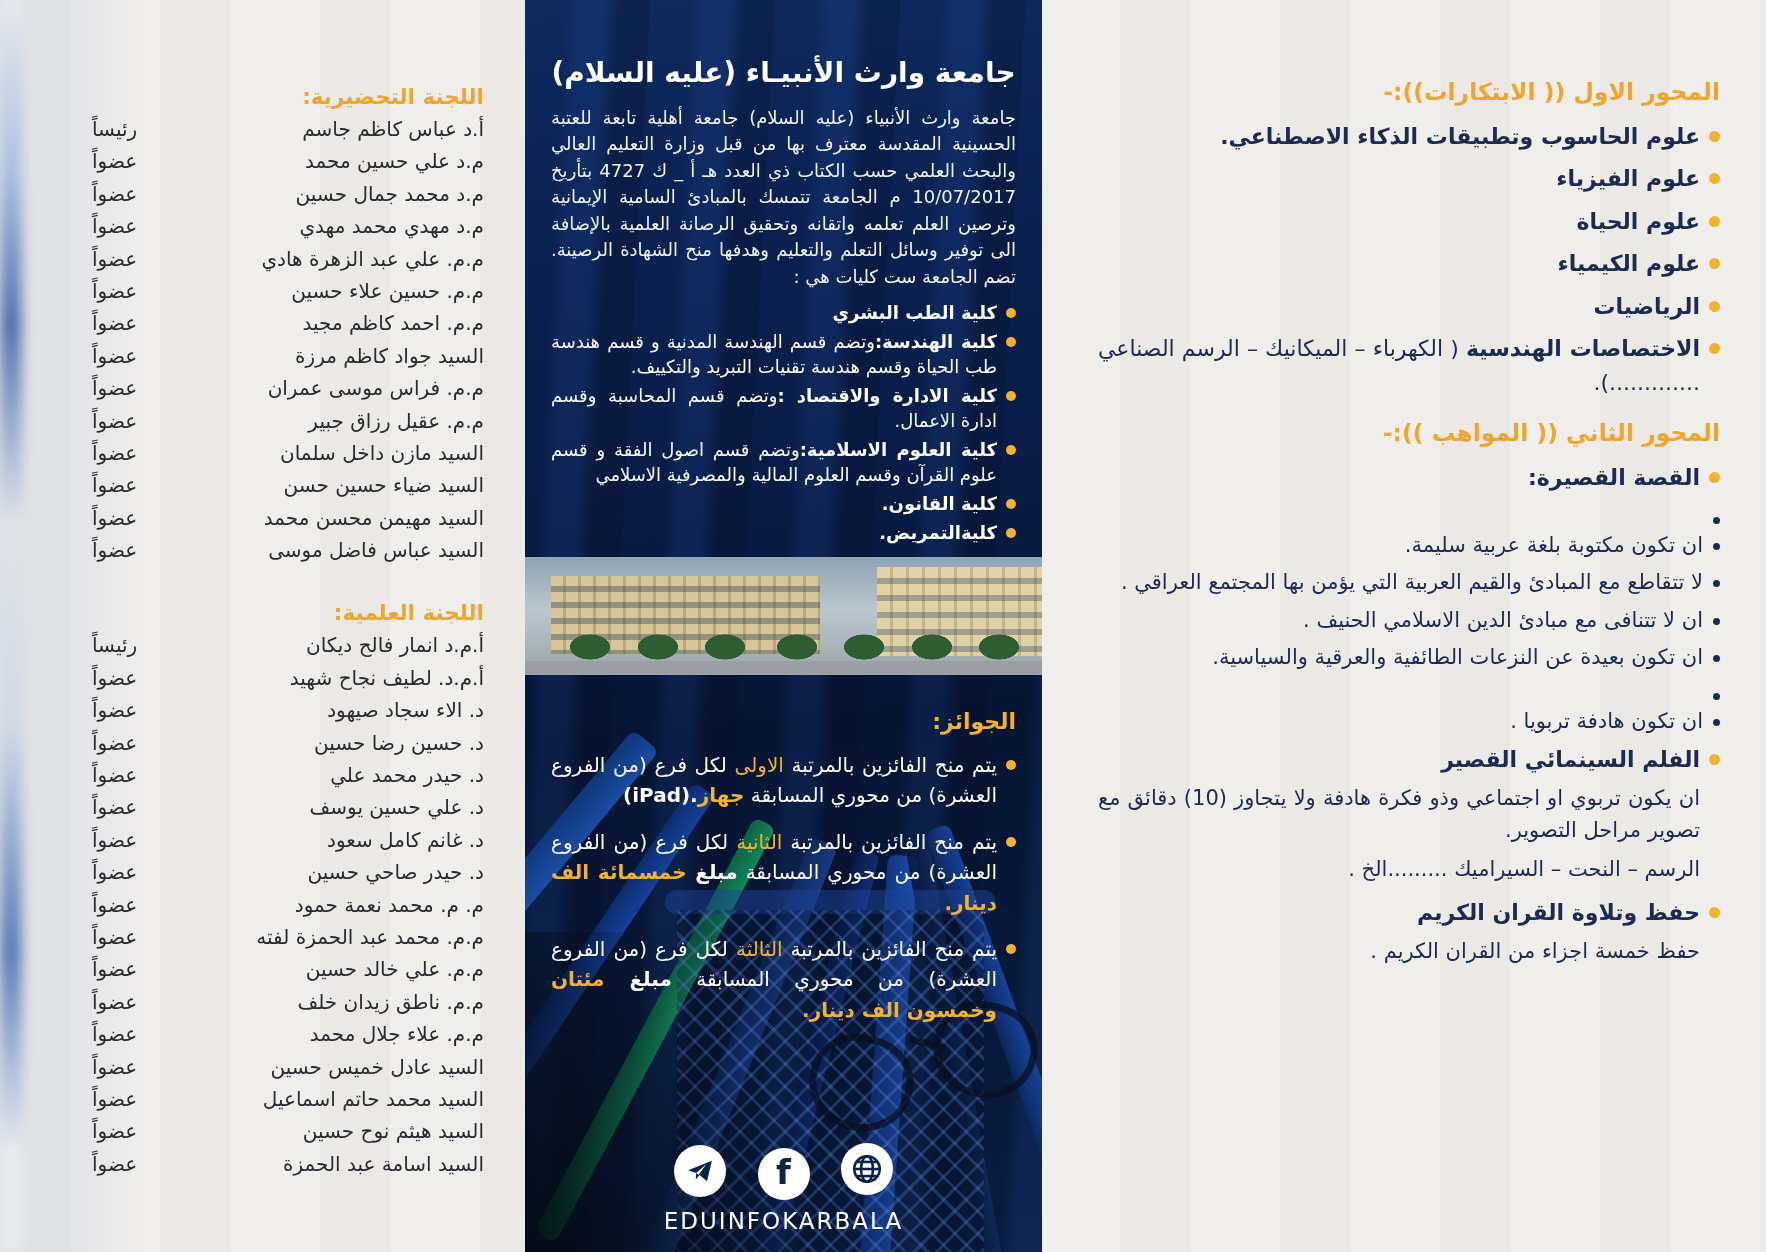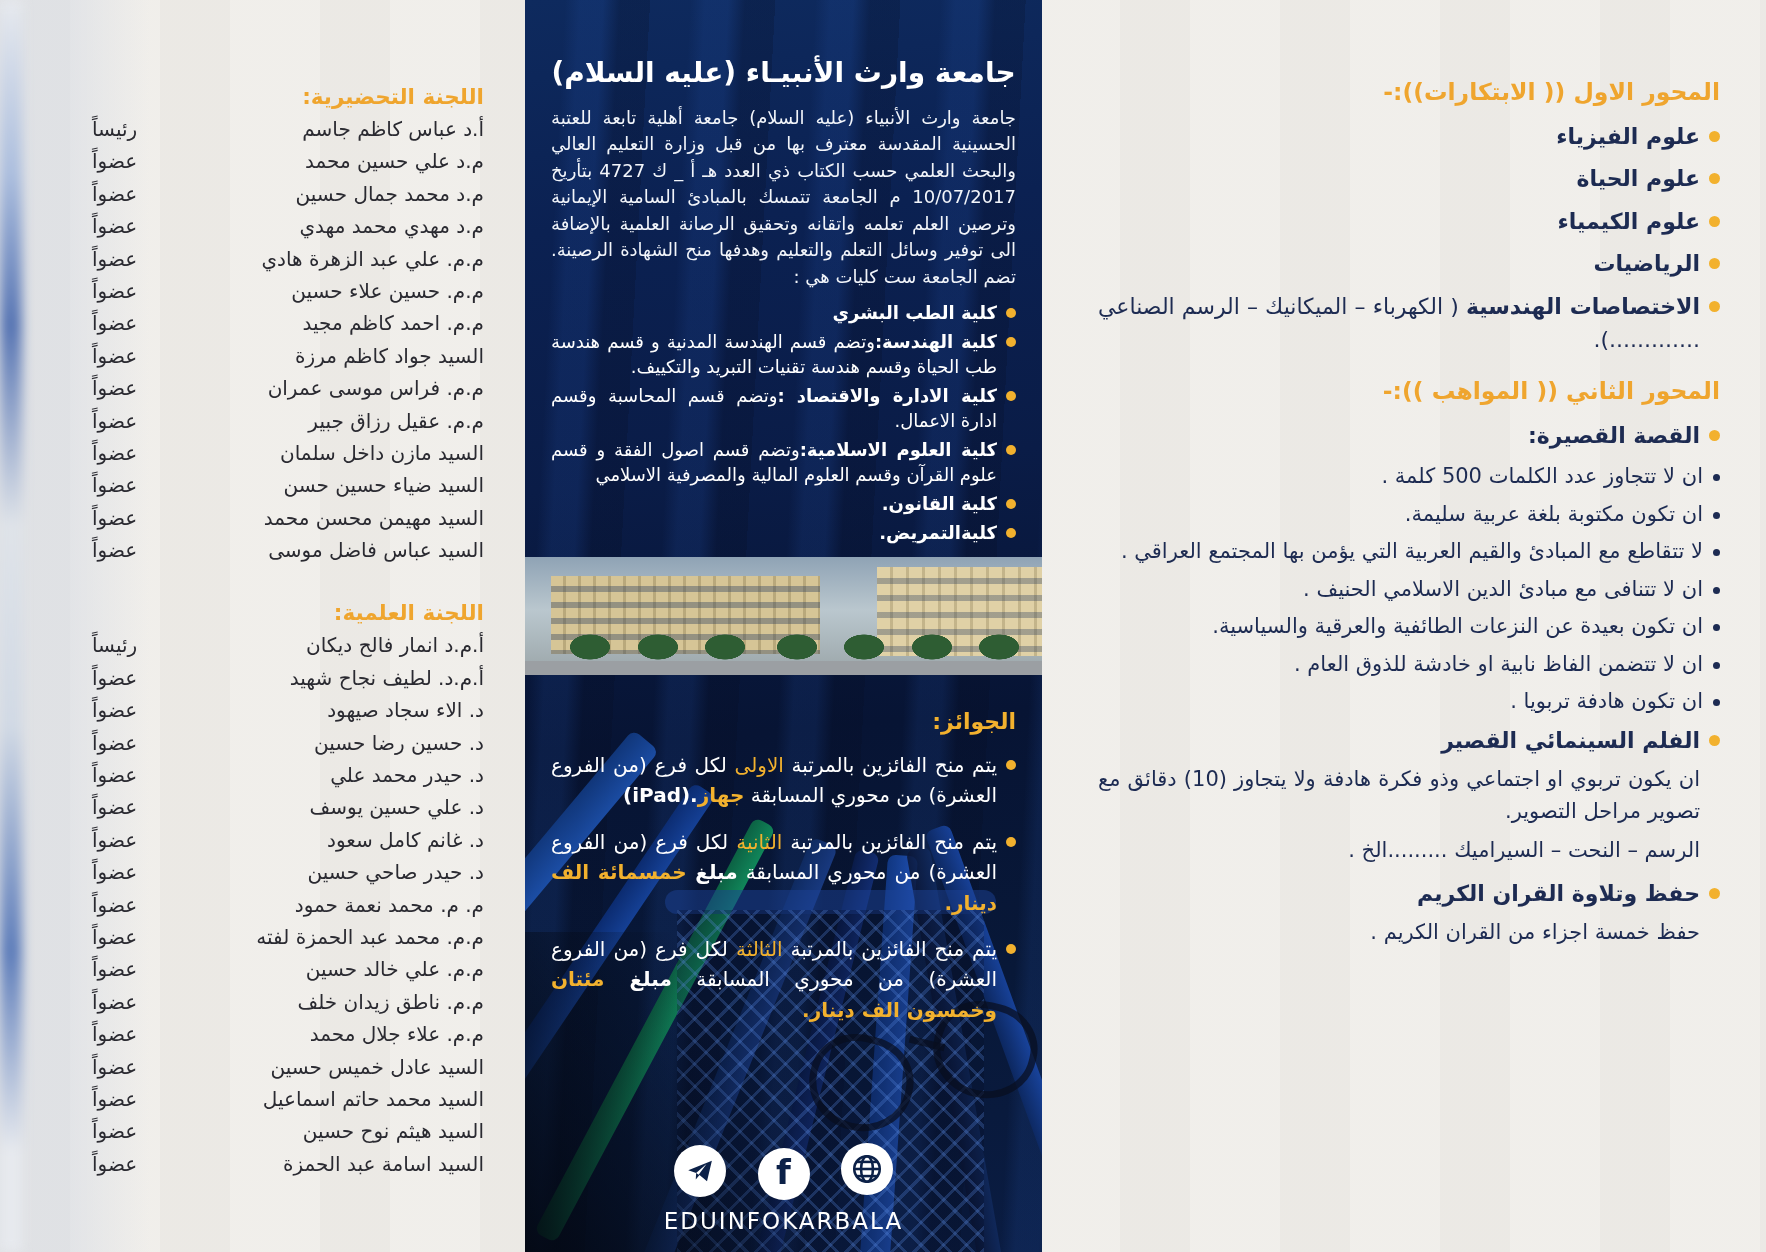--- a/index.html
+++ b/index.html
@@ -359,20 +359,24 @@
     </div>
     <div class="handle">EDUINFOKARBALA</div>
   </div>
 </section>
 
 <aside class="right-col">
   <h2 class="rc-h">المحور الاول (( الابتكارات)):-</h2>
   <div id="axis1-items">
       <div class="ax-item">
         <span class="dot-y"></span>
+        <p>علوم الحاسوب وتطبيقات الذكاء الاصطناعي.</p>
+      </div>
+      <div class="ax-item">
+        <span class="dot-y"></span>
         <p>علوم الفيزياء</p>
       </div>
       <div class="ax-item">
         <span class="dot-y"></span>
         <p>علوم الحياة</p>
       </div>
       <div class="ax-item">
         <span class="dot-y"></span>
         <p>علوم الكيمياء</p>
       </div>
@@ -387,41 +391,39 @@
   </div>
 
   <h2 class="rc-h h2sp">المحور الثاني (( المواهب )):-</h2>
   <div class="ax-item">
     <span class="dot-y"></span>
     <p>القصة القصيرة:</p>
   </div>
   <div id="story-subs">
       <div class="sub">
         <span class="dot-n"></span>
-        <p>ان لا تتجاوز عدد الكلمات 500 كلمة .</p>
       </div>
       <div class="sub">
         <span class="dot-n"></span>
         <p>ان تكون مكتوبة بلغة عربية سليمة.</p>
       </div>
       <div class="sub">
         <span class="dot-n"></span>
         <p>لا تتقاطع مع المبادئ والقيم العربية التي يؤمن بها المجتمع العراقي .</p>
       </div>
       <div class="sub">
         <span class="dot-n"></span>
         <p>ان لا تتنافى مع مبادئ الدين الاسلامي الحنيف .</p>
       </div>
       <div class="sub">
         <span class="dot-n"></span>
         <p>ان تكون بعيدة عن النزعات الطائفية والعرقية والسياسية.</p>
       </div>
       <div class="sub">
         <span class="dot-n"></span>
-        <p>ان لا تتضمن الفاظ نابية او خادشة للذوق العام .</p>
       </div>
       <div class="sub">
         <span class="dot-n"></span>
         <p>ان تكون هادفة تربويا .</p>
       </div>
     </div>
 
   <div class="ax-item">
     <span class="dot-y"></span>
     <p>الفلم السينمائي القصير</p>

